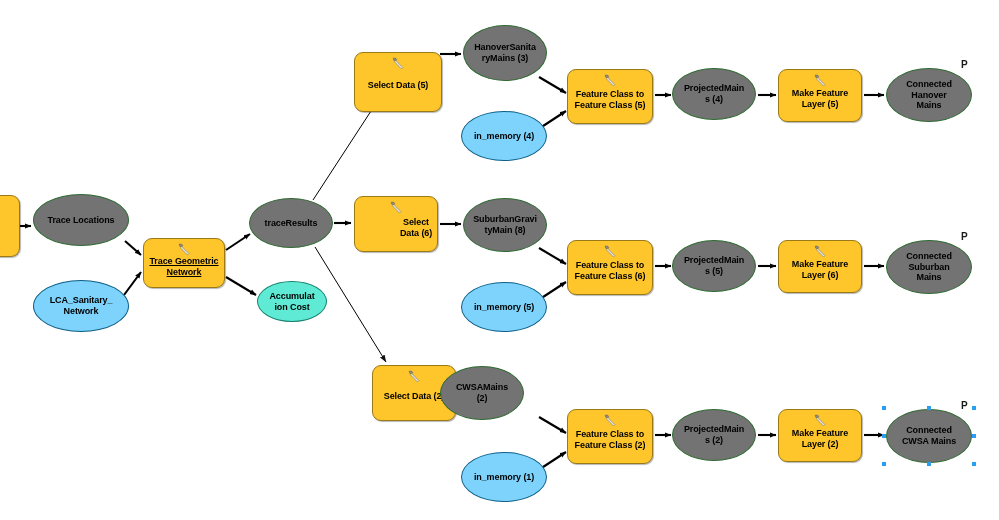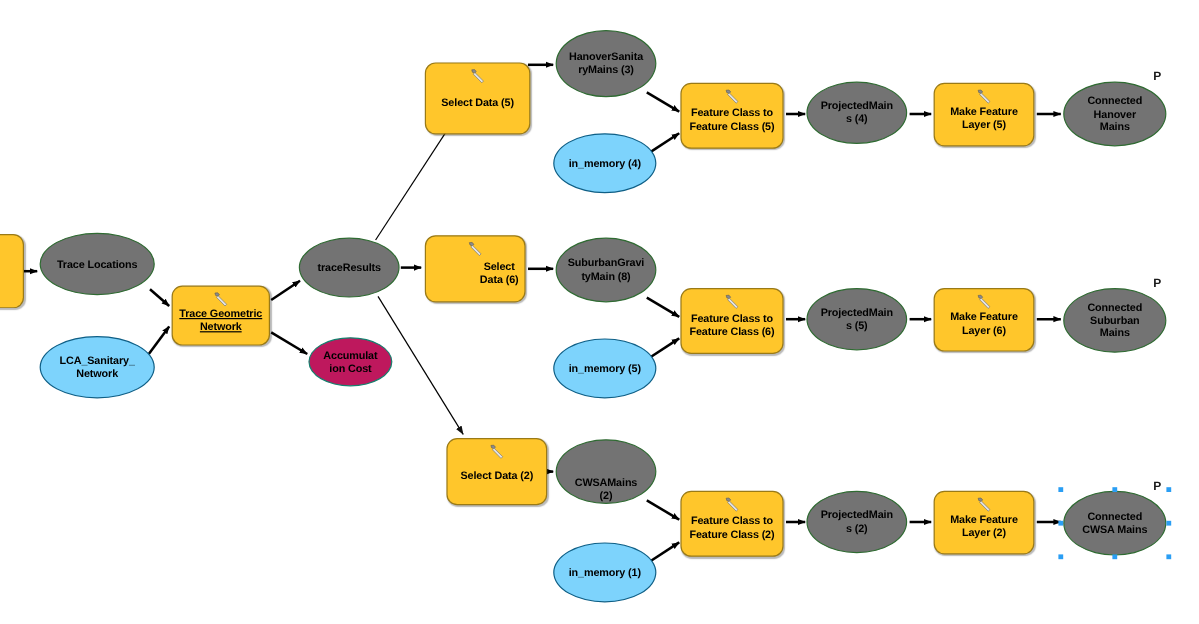--- a/index.html
+++ b/index.html
@@ -67,21 +67,21 @@
     border-radius: 50%;
   }
   
   .node.blue {
     background: #7dd3fc;
     border: 1px solid #0f5f86;
     border-radius: 50%;
   }
   
   .node.cyan {
-    background: #be185d;
+    background: #5eead4;
     border: 1px solid #15806e;
     border-radius: 50%;
   }
   .node.clipped-left {
     border-left: none;
     border-top-left-radius: 0;
     border-bottom-left-radius: 0;
   }
   
   .p-label {
@@ -249,21 +249,21 @@
 Suburban
 Mains</span>
       </div>
       <div class="node tool" style="left: 372px; top: 365px; width: 84px; height: 56px;">
         <span class="tool-icon"><svg viewBox="0 0 15 13" xmlns="http://www.w3.org/2000/svg">
             <path d="M2.6 1.2 L5.0 1.0 L6.4 2.7 L5.1 3.9 L3.2 3.2 Z" fill="#8a8a8a" stroke="#5a5a5a" stroke-width="0.5"></path>
             <path d="M5.2 3.4 L12.4 10.6 L11.0 12.0 L3.9 4.8 Z" fill="#e2e2e2" stroke="#6d6d6d" stroke-width="0.5"></path>
           </svg></span>
         <span class="label">Select Data (2)</span>
       </div>
-      <div class="node green" style="left: 463px; top: 366px; width: 84px; height: 54px; align-items: flex-end;">
+      <div class="node green" style="left: 440px; top: 366px; width: 84px; height: 54px;">
         <span class="label">CWSAMains
 (2)</span>
       </div>
       <div class="node blue" style="left: 461px; top: 452px; width: 86px; height: 50px;">
         <span class="label">in_memory (1)</span>
       </div>
       <div class="node tool" style="left: 567px; top: 409px; width: 86px; height: 55px;">
         <span class="tool-icon"><svg viewBox="0 0 15 13" xmlns="http://www.w3.org/2000/svg">
             <path d="M2.6 1.2 L5.0 1.0 L6.4 2.7 L5.1 3.9 L3.2 3.2 Z" fill="#8a8a8a" stroke="#5a5a5a" stroke-width="0.5"></path>
             <path d="M5.2 3.4 L12.4 10.6 L11.0 12.0 L3.9 4.8 Z" fill="#e2e2e2" stroke="#6d6d6d" stroke-width="0.5"></path>

